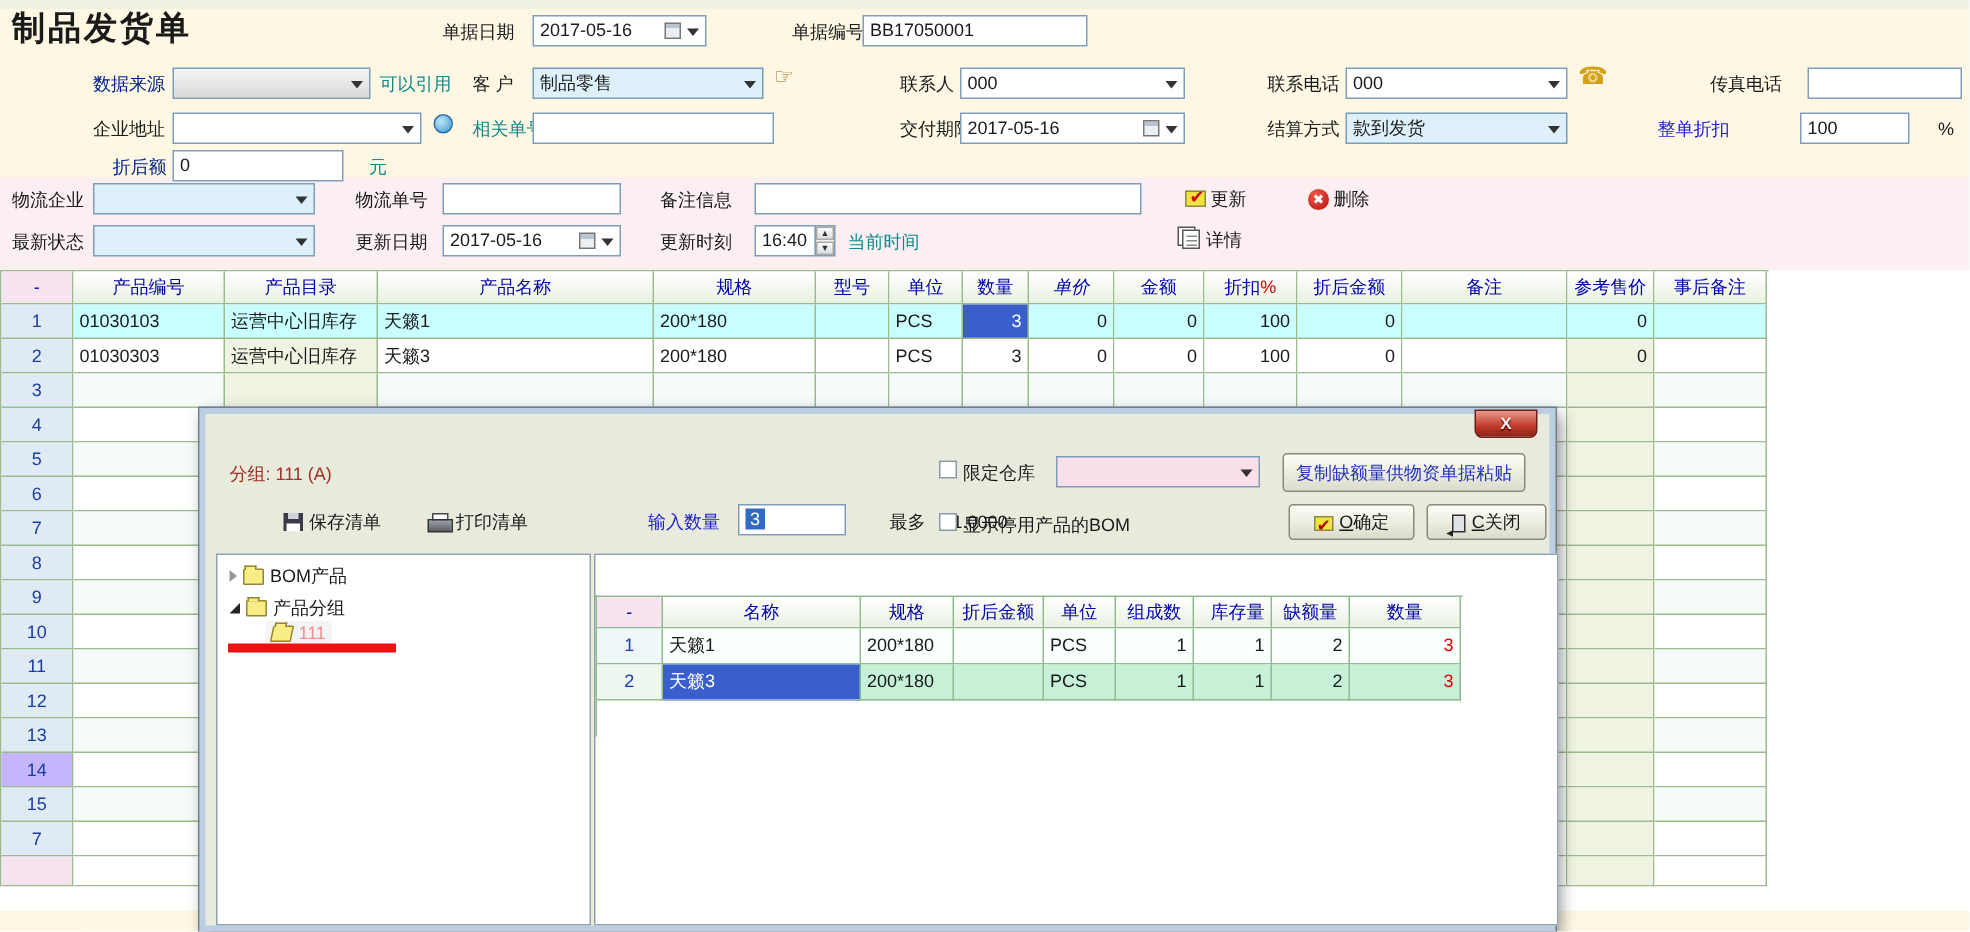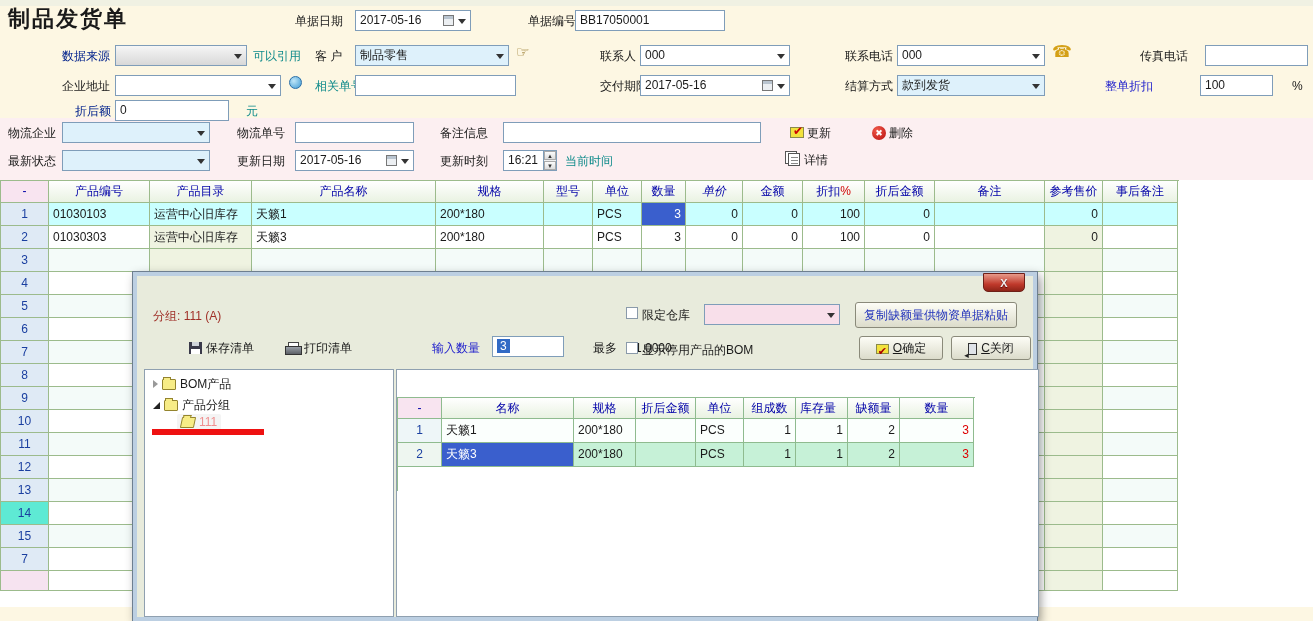--- a/index.html
+++ b/index.html
@@ -154,21 +154,21 @@
   <div class="lbl" style="left:8px;top:153px">最新状态</div>
   <div class="combo bluefill" style="left:62px;top:150px;width:148px">
     <span></span><i class="arw"></i>
   </div>
   <div class="lbl" style="left:237px;top:153px">更新日期</div>
   <div class="combo" style="left:295px;top:150px;width:119px">
     <span>2017-05-16</span>
     <i class="cal"></i><i class="arw"></i>
   </div>
   <div class="lbl" style="left:440px;top:153px">更新时刻</div>
-  <div class="input" style="left:503px;top:150px;width:41px">16:21</div>
+  <div class="input" style="left:503px;top:150px;width:41px">16:40</div>
   <div class="spin" style="left:543px;top:150px">
     <span style="top:0">▲</span>
     <span style="bottom:0">▼</span>
   </div>
   <div class="lbl teal" style="left:565px;top:153px">当前时间</div>
   <div class="iconbtn" style="left:788px;top:150px">
     <i class="ic-doc"></i><span class="txt">详情</span>
   </div>
 
   <div class="abs" id="main-table" style="left:0;top:180px;width:1179px;height:412px;border-top:1px solid #9cbb8c;border-left:1px solid #9cbb8c">
@@ -375,21 +375,21 @@
       <div style="position: absolute; left: 543px; top: 298px; width: 49px; height: 23px; border-right: 1px solid rgb(156, 187, 140); border-bottom: 1px solid rgb(156, 187, 140); overflow: hidden; white-space: nowrap; line-height: 22px; padding: 0px 4px; background: rgb(244, 251, 249);"></div>
       <div style="position: absolute; left: 592px; top: 298px; width: 49px; height: 23px; border-right: 1px solid rgb(156, 187, 140); border-bottom: 1px solid rgb(156, 187, 140); overflow: hidden; white-space: nowrap; line-height: 22px; padding: 0px 4px; background: rgb(244, 251, 249);"></div>
       <div style="position: absolute; left: 641px; top: 298px; width: 44px; height: 23px; border-right: 1px solid rgb(156, 187, 140); border-bottom: 1px solid rgb(156, 187, 140); overflow: hidden; white-space: nowrap; line-height: 22px; padding: 0px 4px; text-align: right; background: rgb(244, 251, 249);"></div>
       <div style="position: absolute; left: 685px; top: 298px; width: 57px; height: 23px; border-right: 1px solid rgb(156, 187, 140); border-bottom: 1px solid rgb(156, 187, 140); overflow: hidden; white-space: nowrap; line-height: 22px; padding: 0px 4px; text-align: right; background: rgb(244, 251, 249);"></div>
       <div style="position: absolute; left: 742px; top: 298px; width: 60px; height: 23px; border-right: 1px solid rgb(156, 187, 140); border-bottom: 1px solid rgb(156, 187, 140); overflow: hidden; white-space: nowrap; line-height: 22px; padding: 0px 4px; text-align: right; background: rgb(244, 251, 249);"></div>
       <div style="position: absolute; left: 802px; top: 298px; width: 62px; height: 23px; border-right: 1px solid rgb(156, 187, 140); border-bottom: 1px solid rgb(156, 187, 140); overflow: hidden; white-space: nowrap; line-height: 22px; padding: 0px 4px; text-align: right; background: rgb(244, 251, 249);"></div>
       <div style="position: absolute; left: 864px; top: 298px; width: 70px; height: 23px; border-right: 1px solid rgb(156, 187, 140); border-bottom: 1px solid rgb(156, 187, 140); overflow: hidden; white-space: nowrap; line-height: 22px; padding: 0px 4px; text-align: right; background: rgb(244, 251, 249);"></div>
       <div style="position: absolute; left: 934px; top: 298px; width: 110px; height: 23px; border-right: 1px solid rgb(156, 187, 140); border-bottom: 1px solid rgb(156, 187, 140); overflow: hidden; white-space: nowrap; line-height: 22px; padding: 0px 4px; background: rgb(244, 251, 249);"></div>
       <div style="position: absolute; left: 1044px; top: 298px; width: 58px; height: 23px; border-right: 1px solid rgb(156, 187, 140); border-bottom: 1px solid rgb(156, 187, 140); overflow: hidden; white-space: nowrap; line-height: 22px; padding: 0px 4px; text-align: right; background: rgb(239, 243, 225);"></div>
       <div style="position: absolute; left: 1102px; top: 298px; width: 75px; height: 23px; border-right: 1px solid rgb(156, 187, 140); border-bottom: 1px solid rgb(156, 187, 140); overflow: hidden; white-space: nowrap; line-height: 22px; padding: 0px 4px; background: rgb(244, 251, 249);"></div>
-      <div style="position: absolute; left: 0px; top: 321px; width: 48px; height: 23px; border-right: 1px solid rgb(156, 187, 140); border-bottom: 1px solid rgb(156, 187, 140); overflow: hidden; white-space: nowrap; line-height: 22px; padding: 0px 4px; text-align: center; color: rgb(26, 63, 160); background: #5eead4;">14</div>
+      <div style="position: absolute; left: 0px; top: 321px; width: 48px; height: 23px; border-right: 1px solid rgb(156, 187, 140); border-bottom: 1px solid rgb(156, 187, 140); overflow: hidden; white-space: nowrap; line-height: 22px; padding: 0px 4px; text-align: center; color: rgb(26, 63, 160); background: #c4b5fd;">14</div>
       <div style="position: absolute; left: 48px; top: 321px; width: 101px; height: 23px; border-right: 1px solid rgb(156, 187, 140); border-bottom: 1px solid rgb(156, 187, 140); overflow: hidden; white-space: nowrap; line-height: 22px; padding: 0px 4px; background: rgb(255, 255, 255);"></div>
       <div style="position: absolute; left: 149px; top: 321px; width: 102px; height: 23px; border-right: 1px solid rgb(156, 187, 140); border-bottom: 1px solid rgb(156, 187, 140); overflow: hidden; white-space: nowrap; line-height: 22px; padding: 0px 4px; background: rgb(239, 243, 225);"></div>
       <div style="position: absolute; left: 251px; top: 321px; width: 184px; height: 23px; border-right: 1px solid rgb(156, 187, 140); border-bottom: 1px solid rgb(156, 187, 140); overflow: hidden; white-space: nowrap; line-height: 22px; padding: 0px 4px; background: rgb(255, 255, 255);"></div>
       <div style="position: absolute; left: 435px; top: 321px; width: 108px; height: 23px; border-right: 1px solid rgb(156, 187, 140); border-bottom: 1px solid rgb(156, 187, 140); overflow: hidden; white-space: nowrap; line-height: 22px; padding: 0px 4px; background: rgb(255, 255, 255);"></div>
       <div style="position: absolute; left: 543px; top: 321px; width: 49px; height: 23px; border-right: 1px solid rgb(156, 187, 140); border-bottom: 1px solid rgb(156, 187, 140); overflow: hidden; white-space: nowrap; line-height: 22px; padding: 0px 4px; background: rgb(255, 255, 255);"></div>
       <div style="position: absolute; left: 592px; top: 321px; width: 49px; height: 23px; border-right: 1px solid rgb(156, 187, 140); border-bottom: 1px solid rgb(156, 187, 140); overflow: hidden; white-space: nowrap; line-height: 22px; padding: 0px 4px; background: rgb(255, 255, 255);"></div>
       <div style="position: absolute; left: 641px; top: 321px; width: 44px; height: 23px; border-right: 1px solid rgb(156, 187, 140); border-bottom: 1px solid rgb(156, 187, 140); overflow: hidden; white-space: nowrap; line-height: 22px; padding: 0px 4px; text-align: right; background: rgb(255, 255, 255);"></div>
       <div style="position: absolute; left: 685px; top: 321px; width: 57px; height: 23px; border-right: 1px solid rgb(156, 187, 140); border-bottom: 1px solid rgb(156, 187, 140); overflow: hidden; white-space: nowrap; line-height: 22px; padding: 0px 4px; text-align: right; background: rgb(255, 255, 255);"></div>
       <div style="position: absolute; left: 742px; top: 321px; width: 60px; height: 23px; border-right: 1px solid rgb(156, 187, 140); border-bottom: 1px solid rgb(156, 187, 140); overflow: hidden; white-space: nowrap; line-height: 22px; padding: 0px 4px; text-align: right; background: rgb(255, 255, 255);"></div>
       <div style="position: absolute; left: 802px; top: 321px; width: 62px; height: 23px; border-right: 1px solid rgb(156, 187, 140); border-bottom: 1px solid rgb(156, 187, 140); overflow: hidden; white-space: nowrap; line-height: 22px; padding: 0px 4px; text-align: right; background: rgb(255, 255, 255);"></div>
@@ -495,21 +495,21 @@
     </div>
 
     <div class="panel" style="left:259px;top:93px;width:643px;bottom:0">
       <div class="abs" id="dlg-table" style="left:0;top:27px;width:578px;height:94px;border-top:1px solid #8fbb8f;border-left:1px solid #8fbb8f">
           <div style="position: absolute; left: 0px; top: 0px; width: 44px; height: 21px; border-right: 1px solid rgb(143, 187, 143); border-bottom: 1px solid rgb(143, 187, 143); overflow: hidden; white-space: nowrap; line-height: 20px; padding: 0px 4px; text-align: center; color: rgb(0, 0, 168); background: rgb(248, 228, 240);">-</div>
           <div style="position: absolute; left: 44px; top: 0px; width: 132px; height: 21px; border-right: 1px solid rgb(143, 187, 143); border-bottom: 1px solid rgb(143, 187, 143); overflow: hidden; white-space: nowrap; line-height: 20px; padding: 0px 4px; text-align: center; color: rgb(0, 0, 168); background: linear-gradient(rgb(255, 255, 255), rgb(233, 242, 226));">名称</div>
           <div style="position: absolute; left: 176px; top: 0px; width: 62px; height: 21px; border-right: 1px solid rgb(143, 187, 143); border-bottom: 1px solid rgb(143, 187, 143); overflow: hidden; white-space: nowrap; line-height: 20px; padding: 0px 4px; text-align: center; color: rgb(0, 0, 168); background: linear-gradient(rgb(255, 255, 255), rgb(233, 242, 226));">规格</div>
           <div style="position: absolute; left: 238px; top: 0px; width: 60px; height: 21px; border-right: 1px solid rgb(143, 187, 143); border-bottom: 1px solid rgb(143, 187, 143); overflow: hidden; white-space: nowrap; line-height: 20px; padding: 0px 4px; text-align: center; color: rgb(0, 0, 168); background: linear-gradient(rgb(255, 255, 255), rgb(233, 242, 226));">折后金额</div>
           <div style="position: absolute; left: 298px; top: 0px; width: 48px; height: 21px; border-right: 1px solid rgb(143, 187, 143); border-bottom: 1px solid rgb(143, 187, 143); overflow: hidden; white-space: nowrap; line-height: 20px; padding: 0px 4px; text-align: center; color: rgb(0, 0, 168); background: linear-gradient(rgb(255, 255, 255), rgb(233, 242, 226));">单位</div>
           <div style="position: absolute; left: 346px; top: 0px; width: 52px; height: 21px; border-right: 1px solid rgb(143, 187, 143); border-bottom: 1px solid rgb(143, 187, 143); overflow: hidden; white-space: nowrap; line-height: 20px; padding: 0px 4px; text-align: center; color: rgb(0, 0, 168); background: linear-gradient(rgb(255, 255, 255), rgb(233, 242, 226));">组成数</div>
-          <div style="position: absolute; left: 398px; top: 0px; width: 52px; height: 21px; border-right: 1px solid rgb(143, 187, 143); border-bottom: 1px solid rgb(143, 187, 143); overflow: hidden; white-space: nowrap; line-height: 20px; padding: 0px 4px; text-align: left; color: rgb(0, 0, 168); background: linear-gradient(rgb(255, 255, 255), rgb(233, 242, 226));">库存量</div>
+          <div style="position: absolute; left: 398px; top: 0px; width: 52px; height: 21px; border-right: 1px solid rgb(143, 187, 143); border-bottom: 1px solid rgb(143, 187, 143); overflow: hidden; white-space: nowrap; line-height: 20px; padding: 0px 4px; text-align: right; color: rgb(0, 0, 168); background: linear-gradient(rgb(255, 255, 255), rgb(233, 242, 226));">库存量</div>
           <div style="position: absolute; left: 450px; top: 0px; width: 52px; height: 21px; border-right: 1px solid rgb(143, 187, 143); border-bottom: 1px solid rgb(143, 187, 143); overflow: hidden; white-space: nowrap; line-height: 20px; padding: 0px 4px; text-align: center; color: rgb(0, 0, 168); background: linear-gradient(rgb(255, 255, 255), rgb(233, 242, 226));">缺额量</div>
           <div style="position: absolute; left: 502px; top: 0px; width: 74px; height: 21px; border-right: 1px solid rgb(143, 187, 143); border-bottom: 1px solid rgb(143, 187, 143); overflow: hidden; white-space: nowrap; line-height: 20px; padding: 0px 4px; text-align: center; color: rgb(0, 0, 168); background: linear-gradient(rgb(255, 255, 255), rgb(233, 242, 226));">数量</div>
           <div style="position: absolute; left: 0px; top: 21px; width: 44px; height: 24px; border-right: 1px solid rgb(143, 187, 143); border-bottom: 1px solid rgb(143, 187, 143); overflow: hidden; white-space: nowrap; line-height: 23px; padding: 0px 4px; text-align: center; color: rgb(26, 63, 160); background: rgb(238, 246, 248);">1</div>
           <div style="position: absolute; left: 44px; top: 21px; width: 132px; height: 24px; border-right: 1px solid rgb(143, 187, 143); border-bottom: 1px solid rgb(143, 187, 143); overflow: hidden; white-space: nowrap; line-height: 23px; padding: 0px 4px; background: rgb(251, 255, 253);">天籁1</div>
           <div style="position: absolute; left: 176px; top: 21px; width: 62px; height: 24px; border-right: 1px solid rgb(143, 187, 143); border-bottom: 1px solid rgb(143, 187, 143); overflow: hidden; white-space: nowrap; line-height: 23px; padding: 0px 4px; background: rgb(251, 255, 253);">200*180</div>
           <div style="position: absolute; left: 238px; top: 21px; width: 60px; height: 24px; border-right: 1px solid rgb(143, 187, 143); border-bottom: 1px solid rgb(143, 187, 143); overflow: hidden; white-space: nowrap; line-height: 23px; padding: 0px 4px; background: rgb(251, 255, 253);"></div>
           <div style="position: absolute; left: 298px; top: 21px; width: 48px; height: 24px; border-right: 1px solid rgb(143, 187, 143); border-bottom: 1px solid rgb(143, 187, 143); overflow: hidden; white-space: nowrap; line-height: 23px; padding: 0px 4px; background: rgb(251, 255, 253);">PCS</div>
           <div style="position: absolute; left: 346px; top: 21px; width: 52px; height: 24px; border-right: 1px solid rgb(143, 187, 143); border-bottom: 1px solid rgb(143, 187, 143); overflow: hidden; white-space: nowrap; line-height: 23px; padding: 0px 4px; text-align: right; background: rgb(251, 255, 253);">1</div>
           <div style="position: absolute; left: 398px; top: 21px; width: 52px; height: 24px; border-right: 1px solid rgb(143, 187, 143); border-bottom: 1px solid rgb(143, 187, 143); overflow: hidden; white-space: nowrap; line-height: 23px; padding: 0px 4px; text-align: right; background: rgb(251, 255, 253);">1</div>
           <div style="position: absolute; left: 450px; top: 21px; width: 52px; height: 24px; border-right: 1px solid rgb(143, 187, 143); border-bottom: 1px solid rgb(143, 187, 143); overflow: hidden; white-space: nowrap; line-height: 23px; padding: 0px 4px; text-align: right; background: rgb(251, 255, 253);">2</div>

